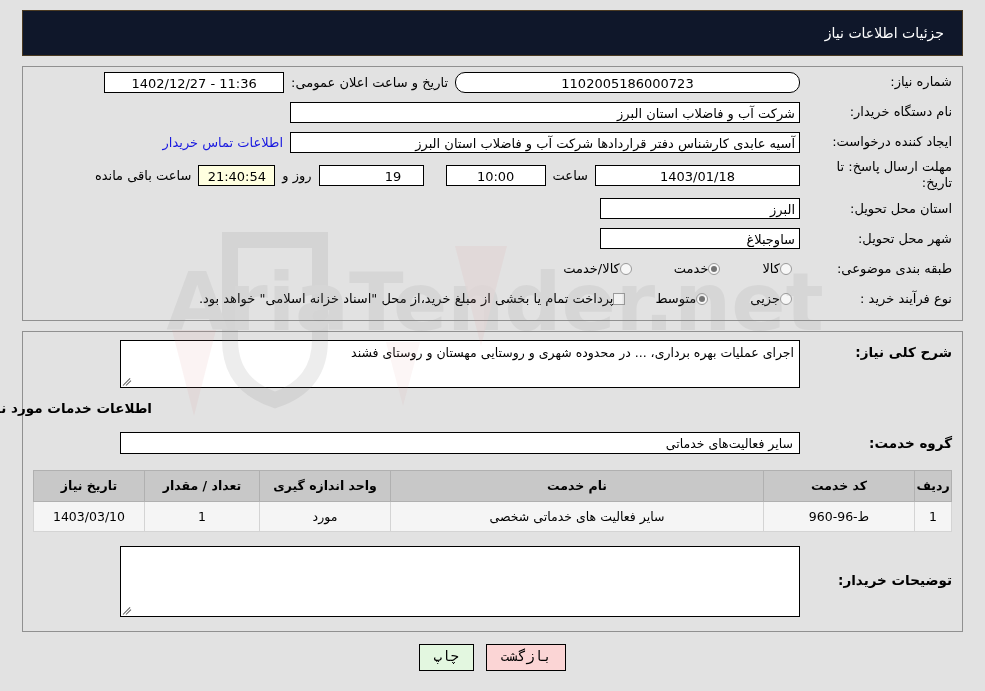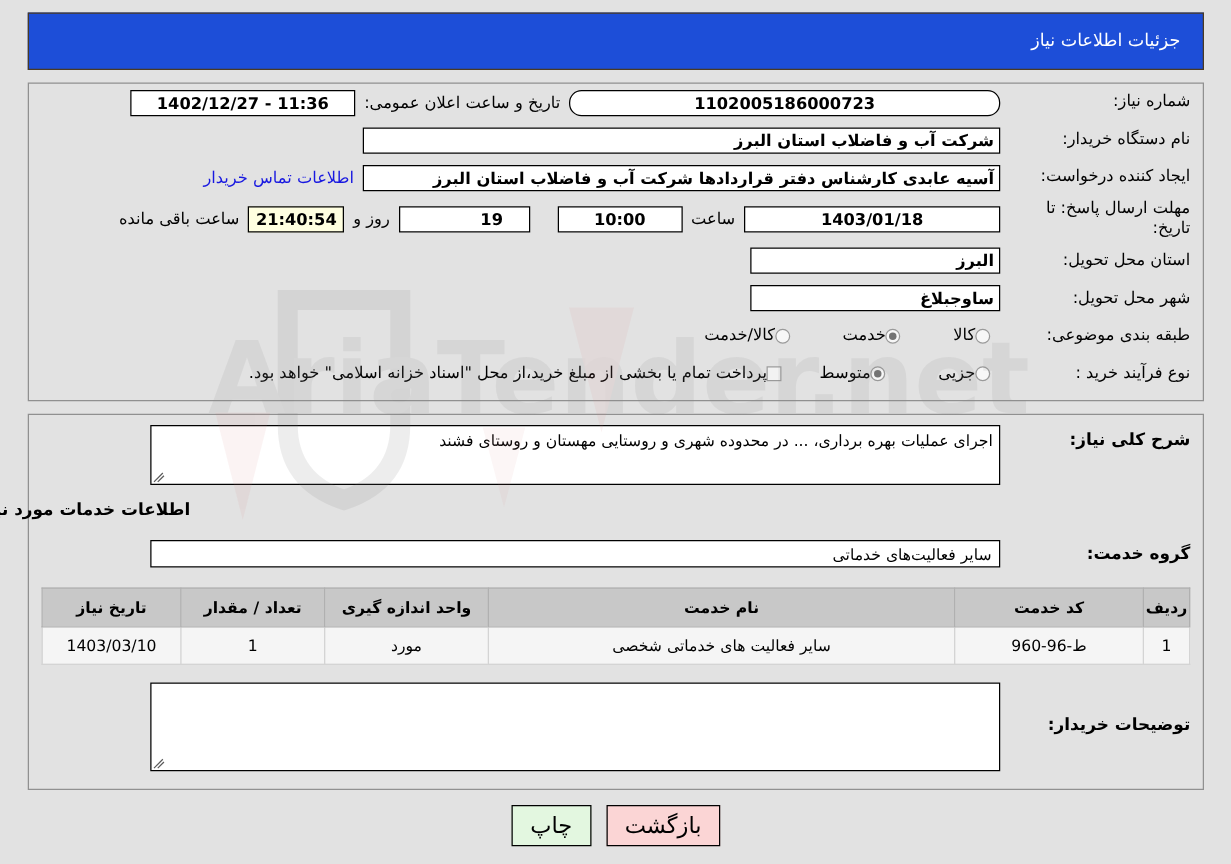--- a/index.html
+++ b/index.html
@@ -24,21 +24,21 @@
     left: 0; top: 0;
     width: 985px; height: 691px;
     pointer-events: none;
     z-index: 5;
   }
 
   
   #header-bar {
     margin: 10px 22px 0 22px;
     height: 46px;
-    background: #1d4ed8;
+    background: #0f172a;
     border: 1px solid #4a3a22;
     box-sizing: border-box;
     display: flex;
     align-items: center;
     justify-content: flex-start;
     padding: 0 18px;
   }
   #header-bar .title {
     color: #ffffff;
     font-size: 14px;
@@ -78,21 +78,20 @@
     border: 1px solid #000;
     background: #ffffff;
     height: 21px;
     line-height: 21px;
     box-sizing: border-box;
     font-size: 13px;
     padding: 0 4px;
     text-align: center;
     overflow: hidden;
     white-space: nowrap;
-    font-weight: bold;
   }
   .fld.rtl-text { text-align: right; }
   .fld.cream { background: #ffffe0; }
 
   .w-needno  { width: 345px; border-radius: 10px; }
   .w-buyer   { width: 510px; }
   .w-creator { width: 510px; }
   .w-date    { width: 205px; }
   .w-hour    { width: 100px; }
   .w-days    { width: 105px; padding-left: 48px; }
@@ -296,24 +295,24 @@
   
   #footer {
     margin-top: 12px;
     display: flex;
     justify-content: center;
     align-items: center;
     gap: 12px;
   }
   .btn {
     border: 1px solid #000;
-    font-size: 18px;
+    font-size: 14px;
     padding: 3px 14px;
     cursor: pointer;
-    font-family: Liberation Sans, sans-serif;
+    font-family: Liberation Mono, monospace;
     line-height: 1.4;
   }
   .btn-back  { background: #fbd5d5; }
   .btn-print { background: #e3f7e0; }
 </style>
 </head>
 <body>
 
 <svg id="watermark" viewBox="0 0 985 691">
   <g opacity="0.13">

